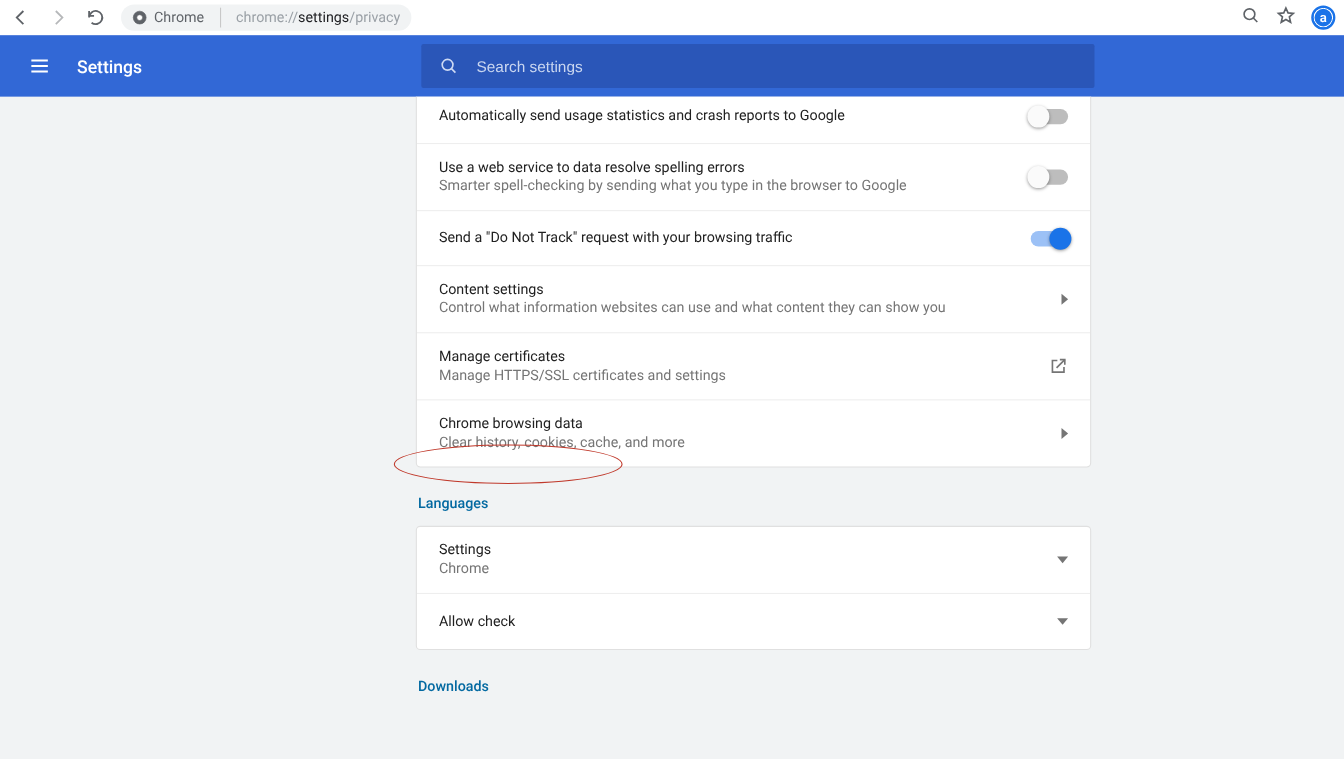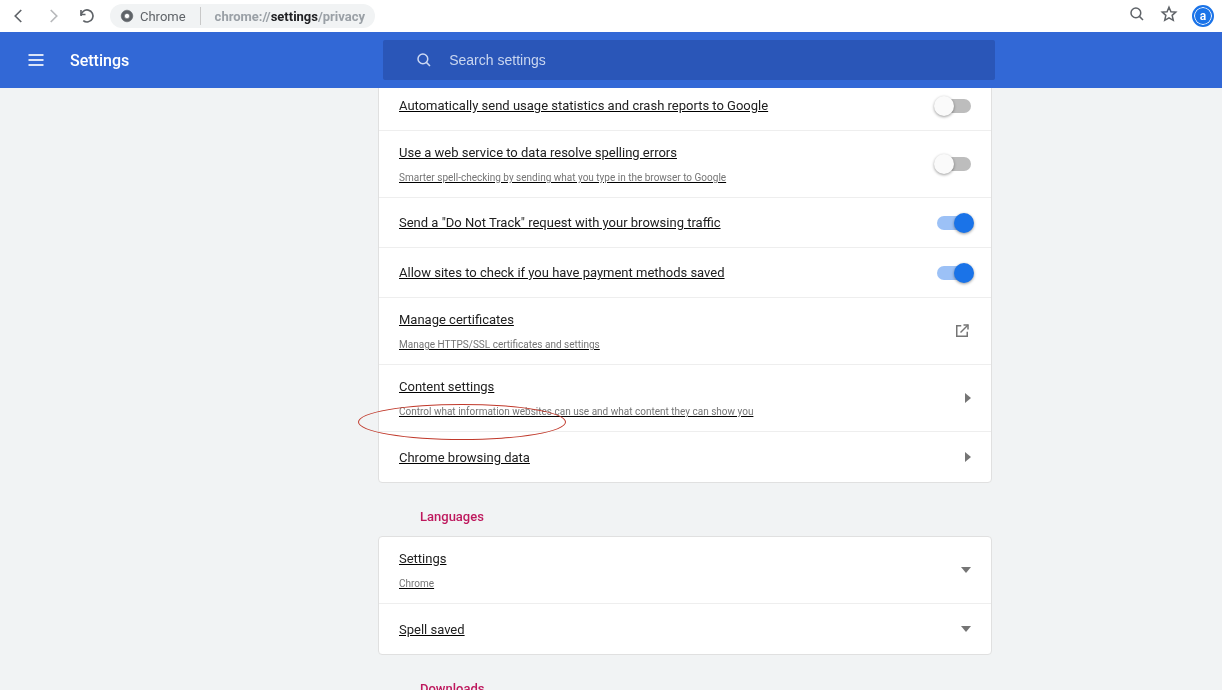--- a/index.html
+++ b/index.html
@@ -5,59 +5,59 @@
   * { box-sizing: border-box; margin: 0; padding: 0; }
   html, body { width: 1222px; height: 690px; font-family: "Segoe UI", Roboto, Arial, sans-serif; background: #f1f3f4; overflow: hidden; }
 
   
   .chrome-bar { height: 32px; background: #fff; display: flex; align-items: center; padding: 14px 8px; gap: 12px; color: #5f6368; }
   .chrome-bar .nav-btn { width: 22px; height: 22px; display:flex; align-items:center; justify-content:center; }
   .chrome-bar svg { stroke: #5f6368; }
   .addr-pill { display:flex; align-items:center; gap:6px; padding: 2px 10px; background:#f1f3f4; border-radius: 14px; height:24px; }
   .addr-pill .origin { color:#5f6368; font-size:13px; display:flex; align-items:center; }
   .divider-v { width:1px; height:18px; background:#c8c8c8; margin:0 8px; }
-  .url-part { font-size:13px; color:#9aa0a6;font-weight:bold; }
+  .url-part { font-size:13px; color:#9aa0a6; }
   .url-part .strong { color:#202124; }
   .chrome-right { margin-left:auto; display:flex; align-items:center; gap:14px; }
   .profile-badge { width:22px; height:22px; border-radius:50%; background:#1a73e8; color:#fff; font-size:12px; font-weight:600; display:flex; align-items:center; justify-content:center; border:2px solid #1a73e8; box-shadow:0 0 0 1px #fff inset;}
   .chrome-icon { width:18px; height:18px; color:#5f6368; }
 
   
   .app-header { height: 56px; background:#3268d6; display:flex; align-items:center; padding:0 24px; color:#fff; }
   .menu-btn { width:24px; height:24px; margin-right:22px; display:flex; align-items:center; justify-content:center; }
   .app-title { font-size:16px; font-weight:500; }
-  .search-wrap { margin-left:254px; width:612px; height:40px; background:#2a56b8; border-radius:2px; display:flex; align-items:center; padding:0 32px; color:#cdd9f3; }
+  .search-wrap { margin-left:254px; width:612px; height:40px; background:#2a56b8; border-radius:2px; display:flex; align-items:center; padding:0 16px; color:#cdd9f3; }
   .search-wrap input { background:transparent; border:none; outline:none; flex:1; color:#fff; font-size:14px; margin-left:16px; }
   .search-wrap input::placeholder { color:#c9d6f0; }
 
   
   .content { position:relative; width:100%; height:calc(690px - 32px - 56px); overflow:hidden; background:#f1f3f4; }
   .center-col { position:absolute; left:378px; width:614px; top:-8px; }
 
   
   .card { background:#fff; border:1px solid #e0e0e0; border-radius:4px; overflow:hidden; margin-bottom:26px; }
   .row { display:flex; align-items:center; padding:14px 20px; border-bottom:1px solid #eeeeee; min-height:50px; gap:12px;}
   .row:last-child { border-bottom:none; }
-  .row .texts { flex:1;text-decoration:underline; }
+  .row .texts { flex:1; }
   .row .title { font-size:13px; color:#212121; }
-  .row .sub { font-size:10px; color:#757575; margin-top:12px; }
+  .row .sub { font-size:13px; color:#757575; margin-top:2px; }
   .row .ctrl { width:46px; display:flex; align-items:center; justify-content:flex-end; }
 
   
   .toggle { width:34px; height:14px; border-radius:10px; position:relative; }
   .toggle .knob { position:absolute; top:-3px; width:20px; height:20px; border-radius:50%; background:#fff; box-shadow:0 1px 3px rgba(0,0,0,.4); }
   .toggle.off { background:#bdbdbd; }
   .toggle.off .knob { left:-3px; background:#fafafa; }
   .toggle.on { background:#9cc1f6; }
   .toggle.on .knob { right:-3px; background:#1a73e8; }
   .chevron-right { width:0; height:0; border-top:5px solid transparent; border-bottom:5px solid transparent; border-left:6px solid #757575; }
   .chevron-down { width:0; height:0; border-left:5px solid transparent; border-right:5px solid transparent; border-top:6px solid #757575; }
 
   
-  .section-label { font-size:13px; color:#be185d; font-weight:500; padding:0 2px 12px 2px;margin-left:40px; }
+  .section-label { font-size:13px; color:#0369a1; font-weight:500; padding:0 2px 12px 2px; }
 
   
   .annot { position:absolute; border:1px solid #c0392b; border-radius:50%; pointer-events:none; }
 </style>
 </head>
 <body>
 
 <div class="chrome-bar">
   <div class="nav-btn">
     <svg class="chrome-icon" viewBox="0 0 24 24" fill="none" stroke="currentColor" stroke-width="2.2">
@@ -153,74 +153,65 @@
             <div class="title">Send a "Do Not Track" request with your browsing traffic</div>
           </div>
           <div class="ctrl">
             <div class="toggle on">
               <div class="knob"></div>
             </div>
           </div>
         </div>
         <div class="row">
           <div class="texts">
-            <div class="title">Allow sites to check if you have payment methods saved</div>
-          </div>
-          <div class="ctrl">
-            <div class="toggle on">
-              <div class="knob"></div>
-            </div>
+            <div class="title">Content settings</div>
+            <div class="sub">Control what information websites can use and what content they can show you</div>
+          </div>
+          <div class="ctrl">
+            <div class="chevron-right"></div>
           </div>
         </div>
         <div class="row">
           <div class="texts">
             <div class="title">Manage certificates</div>
             <div class="sub">Manage HTTPS/SSL certificates and settings</div>
           </div>
           <div class="ctrl">
             <svg width="18" height="18" viewBox="0 0 24 24">
               <path d="M14 4h6v6" fill="none" stroke="#757575" stroke-width="2"></path>
               <path d="M20 4L10 14" stroke="#757575" stroke-width="2"></path>
               <path d="M19 13v6H5V5h6" fill="none" stroke="#757575" stroke-width="2"></path>
             </svg>
           </div>
         </div>
         <div class="row">
           <div class="texts">
-            <div class="title">Content settings</div>
-            <div class="sub">Control what information websites can use and what content they can show you</div>
-          </div>
-          <div class="ctrl">
-            <div class="chevron-right"></div>
-          </div>
-        </div>
-        <div class="row">
-          <div class="texts">
             <div class="title">Chrome browsing data</div>
+            <div class="sub">Clear history, cookies, cache, and more</div>
           </div>
           <div class="ctrl">
             <div class="chevron-right"></div>
           </div>
         </div>
       </div>
 
     <div class="section-label">Languages</div>
     <div class="card" id="languages-card">
         <div class="row">
           <div class="texts">
             <div class="title">Settings</div>
             <div class="sub">Chrome</div>
           </div>
           <div class="ctrl">
             <div class="chevron-down"></div>
           </div>
         </div>
         <div class="row">
           <div class="texts">
-            <div class="title">Spell saved</div>
+            <div class="title">Allow check</div>
           </div>
           <div class="ctrl">
             <div class="chevron-down"></div>
           </div>
         </div>
       </div>
 
     <div class="section-label">Downloads</div>
 
   </div>

